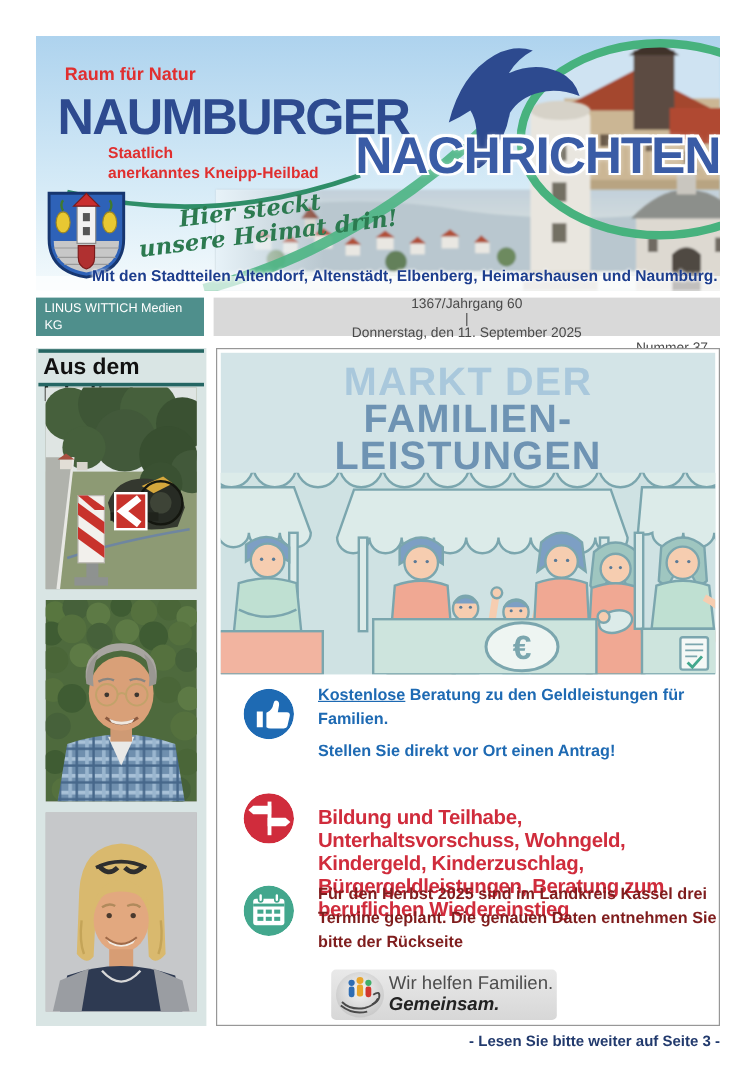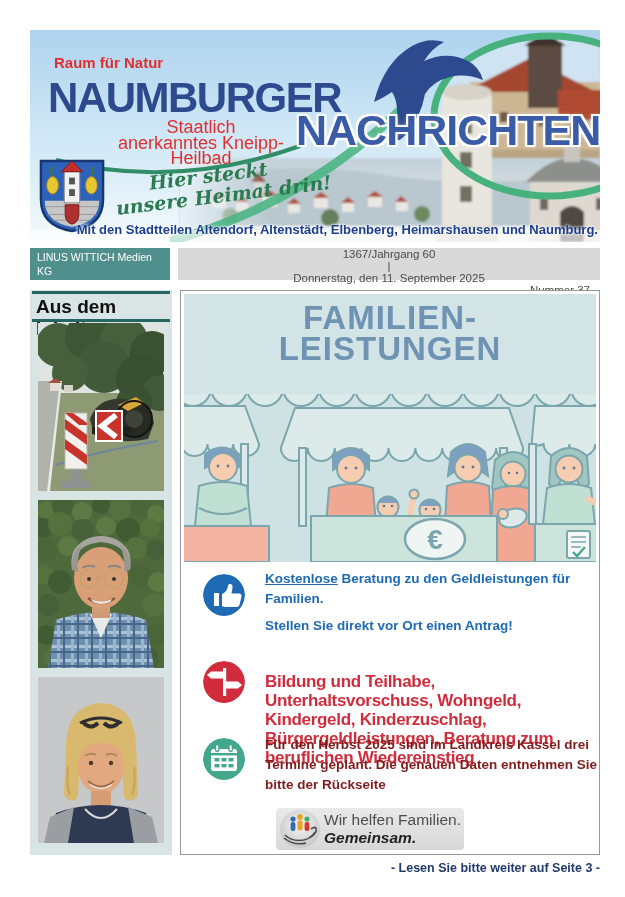--- a/index.html
+++ b/index.html
@@ -5,21 +5,21 @@
   * { margin:0; padding:0; box-sizing:border-box; }
   html,body { background:#fff; }
   body { font-family:"Liberation Sans", sans-serif; }
   .page { position:relative; width:625px; height:897px; background:#fff; overflow:hidden; }
 
   
   .header { position:absolute; left:30px; top:30px; width:570px; height:212px;padding-left:17px; }
   .header svg.montage { position:absolute; left:0; top:0; }
   .tagline { position:absolute; left:24px; top:24px; font-size:15px; font-weight:bold; color:#e02f2f; }
   .title1 { position:absolute; left:18px; top:44px; font-size:42px; font-weight:bold; letter-spacing:-1.5px; color:#2d4a8f; }
-  .subtitle { position:absolute; left:60px; top:90px; width:222px; text-align:center; font-size:18px; font-weight:normal; color:#e02f2f; line-height:15.5px; }
+  .subtitle { position:absolute; left:60px; top:90px; width:222px; text-align:left; font-size:13px; font-weight:bold; color:#e02f2f; line-height:15.5px; }
   .title2 { position:absolute; left:266px; top:76px; font-size:43px; font-weight:bold; letter-spacing:-1px; color:#3a5ca6;
             text-shadow:-2px -2px 0 #fff, 2px -2px 0 #fff, -2px 2px 0 #fff, 2px 2px 0 #fff, 0 0 5px #fff; }
   .bird { position:absolute; left:330px; top:6px; }
   .arms { position:absolute; left:8px; top:128px; }
   .motto { position:absolute; left:84px; top:134px; transform:rotate(-7deg); color:#2c7a50;
            font-family:"DejaVu Serif", serif; font-style:italic; font-weight:bold; font-size:19px; line-height:21px; }
   .motto .m1 { padding-left:36px; }
   .districts { position:absolute; right:2px; top:192px; font-size:13px; font-weight:bold; color:#1d3e8e;
                text-shadow:0 0 3px #fff, 0 0 3px #fff; }
 
@@ -344,20 +344,21 @@
         <path d="M114,140 L90,130 L96,166 L120,166 Z" fill="#9a9da2"></path>
         <path d="M47,132 Q63,150 79,132" stroke="#d8d8d8" stroke-width="2" fill="none"></path>
       </svg>
     </div>
   </div>
 
   <div class="mainbox">
 
     <div class="poster">
       <div class="poster-title">
+        <div class="pt1">MARKT DER</div>
         <div class="pt2">FAMILIEN-</div>
         <div class="pt3">LEISTUNGEN</div>
       </div>
 
       <svg class="illu" width="414" height="168" viewBox="0 0 414 168">
         <rect width="414" height="168" fill="#cfe2e3"></rect>
 
         <g fill="#dcebe9" stroke="#7ba6ae" stroke-width="2">
           <circle cx="10" cy="-6" r="18"></circle>
             <circle cx="46" cy="-6" r="18"></circle>

